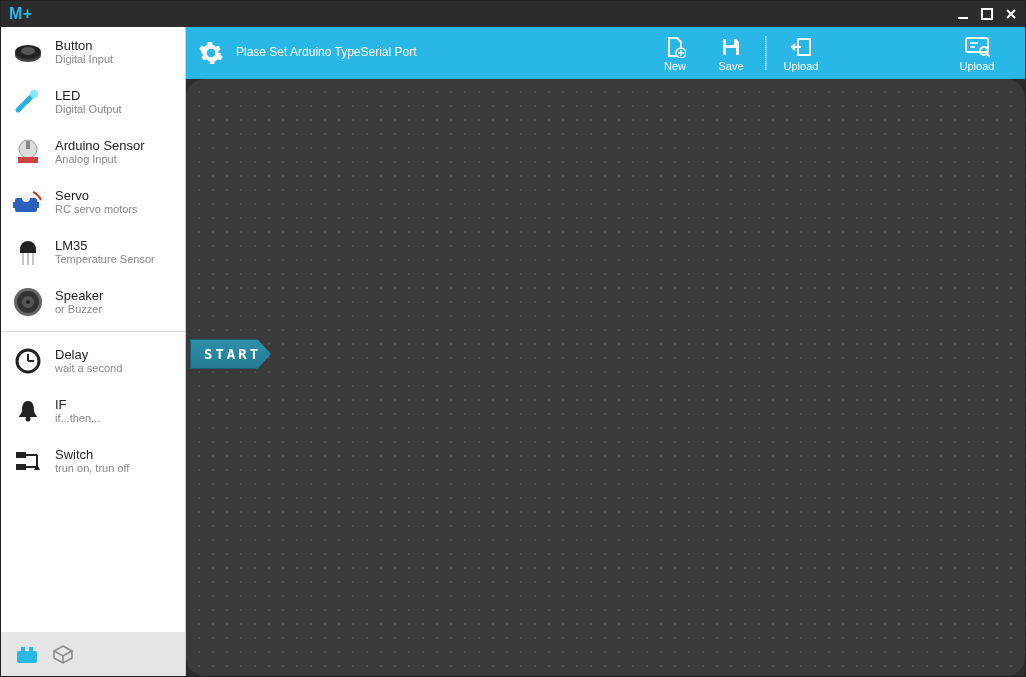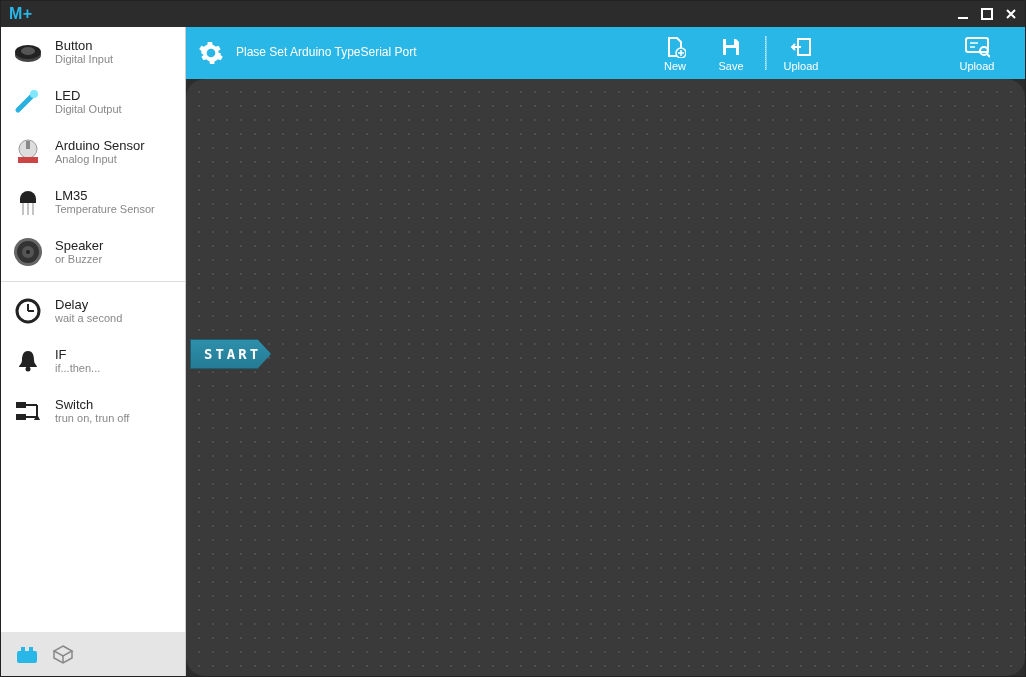--- a/index.html
+++ b/index.html
@@ -97,20 +97,35 @@
                 <rect x="14" y="4" width="4" height="8" fill="#888"></rect>
                 <rect x="6" y="20" width="20" height="6" fill="#c44"></rect>
               </svg>
           </div>
           <div class="texts">
             <span class="title">Arduino Sensor</span>
             <span class="sub">Analog Input</span>
           </div>
         </div>
 
+        <div class="side-item">
+          <div class="icon">
+            <svg width="34" height="28">
+                <rect x="4" y="10" width="22" height="14" rx="2" fill="#2a5fbf"></rect>
+                <rect x="2" y="14" width="4" height="6" fill="#2a5fbf"></rect>
+                <rect x="24" y="14" width="4" height="6" fill="#2a5fbf"></rect>
+                <circle cx="15" cy="10" r="4" fill="#eee"></circle>
+                <path d="M22 4 q5 2 8 8" stroke="#c33" fill="none" stroke-width="2"></path>
+              </svg>
+          </div>
+          <div class="texts">
+            <span class="title">Servo</span>
+            <span class="sub">RC servo motors</span>
+          </div>
+        </div>
 
         <div class="side-item">
           <div class="icon">
             <svg width="30" height="30">
                 <path d="M15 4 a8 8 0 0 1 8 8 v4 h-16 v-4 a8 8 0 0 1 8-8" fill="#222"></path>
                 <line x1="10" y1="16" x2="10" y2="28" stroke="#888"></line>
                 <line x1="15" y1="16" x2="15" y2="28" stroke="#888"></line>
                 <line x1="20" y1="16" x2="20" y2="28" stroke="#888"></line>
               </svg>
           </div>

